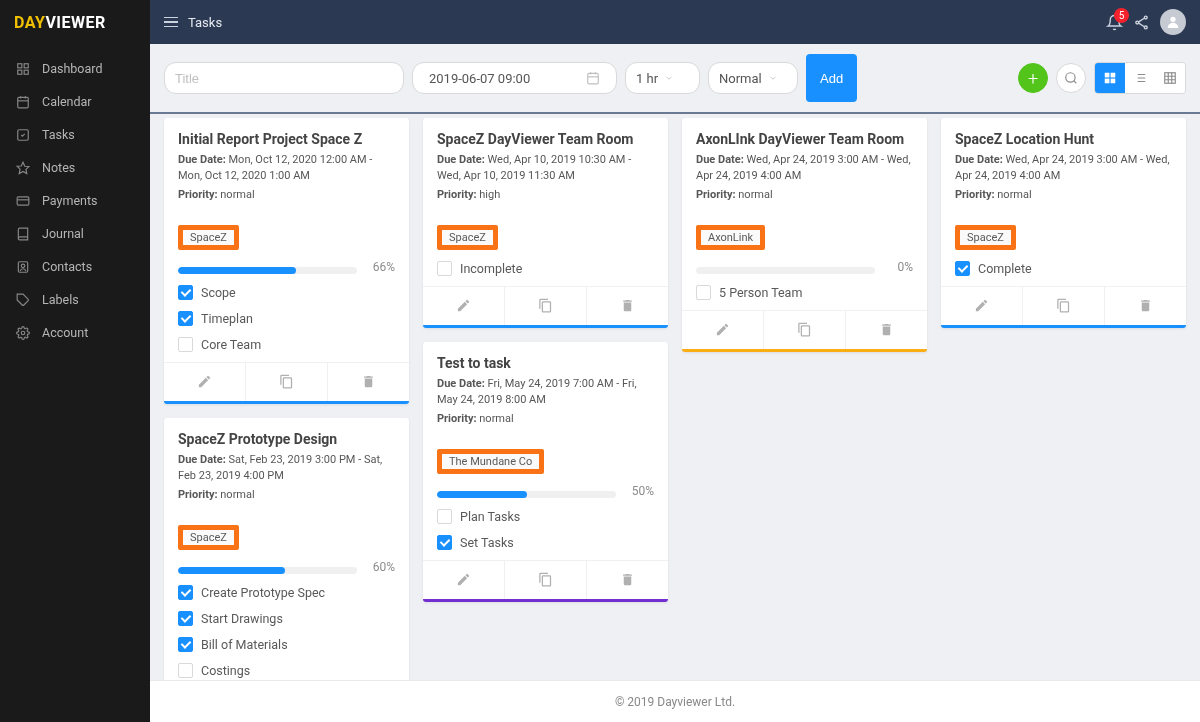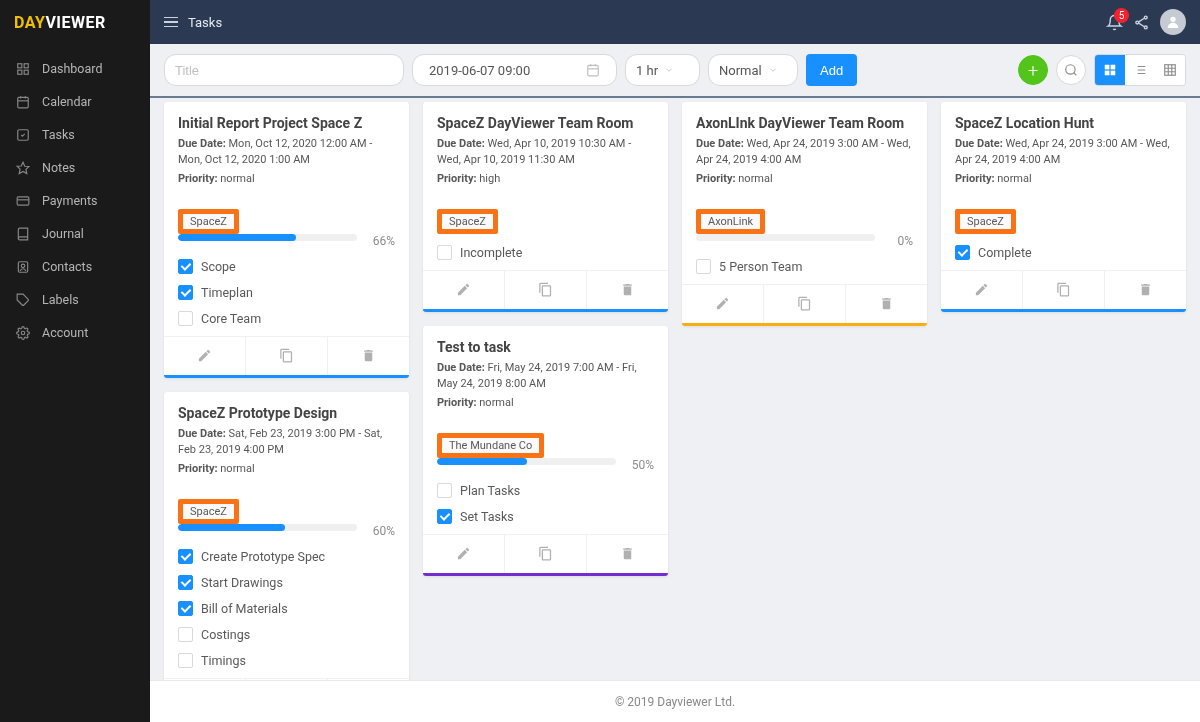--- a/index.html
+++ b/index.html
@@ -22,37 +22,37 @@
 .badge{position:absolute;top:-6px;right:-6px;background:#f5222d;color:#fff;font-size:10px;min-width:15px;height:15px;border-radius:8px;display:flex;align-items:center;justify-content:center;padding:0 3px}
 .avatar{width:26px;height:26px;border-radius:50%;background:#c5cad3;display:flex;align-items:center;justify-content:center}
 .toolbar{display:flex;align-items:center;gap:8px;padding:10px 14px;background:#eef0f3}
 .inp{height:32px;border:1px solid #d9d9d9;border-radius:12px;background:#fff;padding:0 10px;font-size:13px;color:#555}
 .inp::placeholder{color:#bfbfbf}
 .inp-title{flex:0 0 240px}
 .inp-date{flex:0 0 205px;display:flex;align-items:center;justify-content:space-between;padding:0 16px}
 .inp-sel{display:flex;align-items:center;gap:6px;padding:0 10px}
 .inp-dur{flex:0 0 75px}
 .inp-pri{flex:0 0 90px}
-.btn-add{height:32px;padding:0 14px;background:#1890ff;color:#fff;border:none;border-radius:4px;font-size:13px;cursor:pointer}
+.btn-add{height:48px;padding:0 14px;background:#1890ff;color:#fff;border:none;border-radius:4px;font-size:13px;cursor:pointer}
 .toolbar-spacer{flex:1}
 .circ-btn{width:30px;height:30px;border-radius:50%;display:flex;align-items:center;justify-content:center;border:1px solid #d9d9d9;background:#fff;cursor:pointer;color:#8c8c8c}
 .circ-btn.green{background:#52c41a;border-color:#52c41a;color:#fff;font-size:18px;font-weight:300}
 .view-toggle{display:flex;border:1px solid #d9d9d9;border-radius:4px;overflow:hidden}
 .vt{width:30px;height:30px;display:flex;align-items:center;justify-content:center;background:#fff;color:#8c8c8c;cursor:pointer}
 .vt.active{background:#1890ff;color:#fff}
 .board{flex:1;overflow:auto;padding:4px 14px 14px;border-top:2px solid #6a7a93;background:#eef0f3}
 .cols{display:flex;gap:14px;align-items:flex-start}
 .col{width:245px;flex-shrink:0;display:flex;flex-direction:column;gap:14px}
 .card{background:#fff;border-radius:3px;box-shadow:0 1px 3px rgba(0,0,0,0.08);border-bottom:3px solid transparent}
 .card-body{padding:13px 14px 10px}
 .card-title{font-size:14px;font-weight:700;color:#444;margin-bottom:5px}
 .card-meta{font-size:11px;color:#575757;line-height:1.45;margin-bottom:3px}
 .card-meta b{font-weight:700}
 .tag{display:inline-block;font-size:11px;color:#595959;background:#fafafa;border:5px solid #f97316;border-radius:2px;padding:1px 7px;margin-top:19px}
-.progress-row{display:flex;align-items:flex-start;gap:8px;}
+.progress-row{display:flex;align-items:flex-end;gap:8px;margin-top:10px}
 .progress{flex:1;height:7px;background:#f0f0f0;border-radius:4px;overflow:hidden}
 .progress-bar{height:100%;background:#1890ff;border-radius:4px}
 .progress-pct{font-size:12px;color:#8c8c8c;min-width:30px;text-align:right}
 .check-row{display:flex;align-items:center;gap:8px;margin-top:11px;font-size:12.5px;color:#595959}
 .cb{width:15px;height:15px;border-radius:2px;border:1px solid #d9d9d9;display:flex;align-items:center;justify-content:center;flex-shrink:0}
 .cb.checked{background:#1890ff;border-color:#1890ff}
 .cb.checked::after{content:"";width:4px;height:7px;border:solid #fff;border-width:0 2px 2px 0;transform:rotate(45deg);margin-top:-2px}
 .card-actions{display:flex;border-top:1px solid #f0f0f0}
 .card-act{flex:1;height:38px;display:flex;align-items:center;justify-content:center;cursor:pointer;color:#b0b0b0}
 .card-act+.card-act{border-left:1px solid #f0f0f0}

